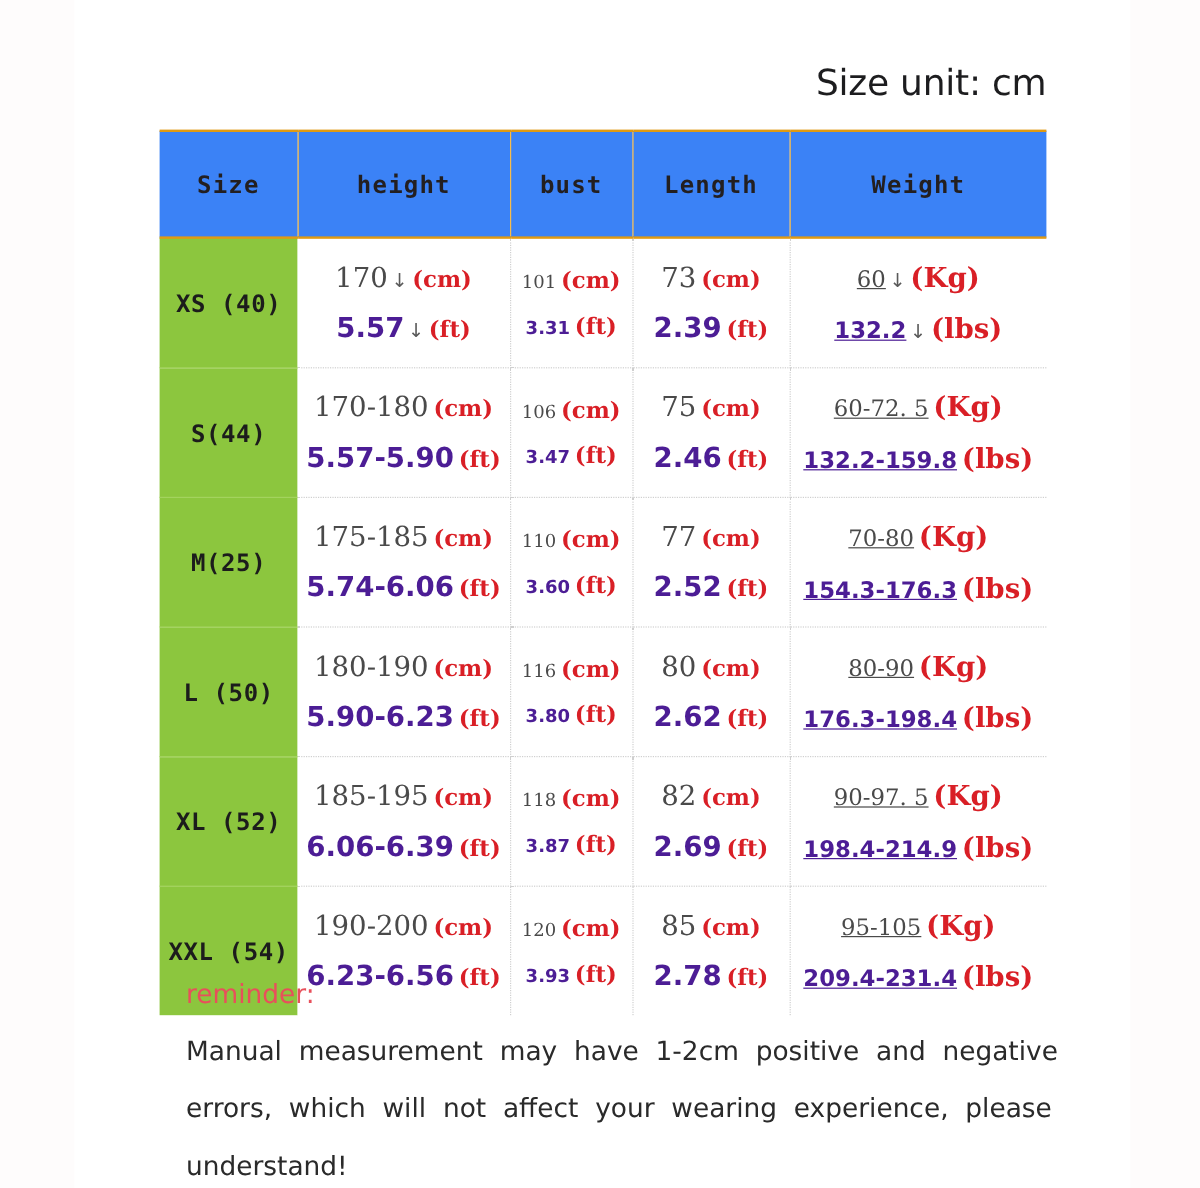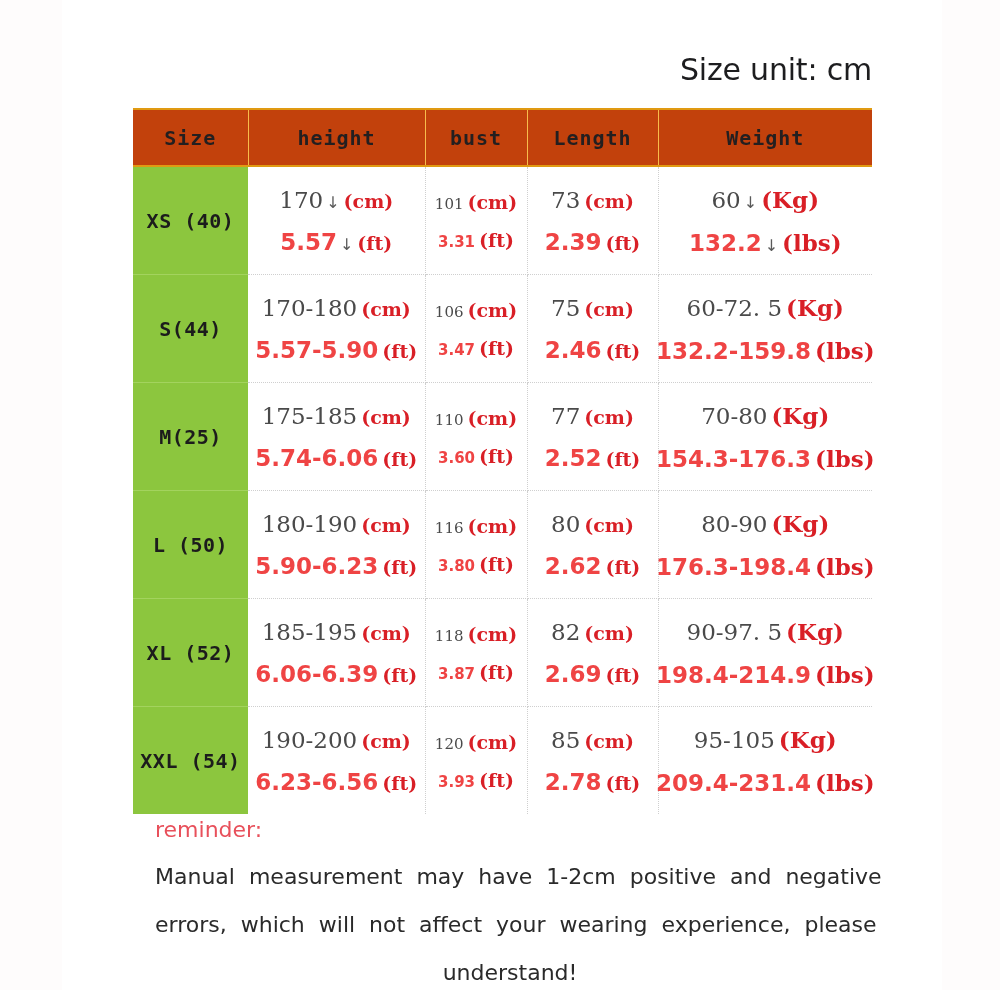--- a/index.html
+++ b/index.html
@@ -59,32 +59,32 @@
     table-layout: fixed;
   }
   .size-table col.c-size   { width: 115px; }
   .size-table col.c-height { width: 177px; }
   .size-table col.c-bust   { width: 102px; }
   .size-table col.c-length { width: 131px; }
   .size-table col.c-weight { width: 214px; }
 
   .size-table thead th {
     height: 55px;
-    background: #c2410c;
+    background: #3b82f6;
     color: #231f20;
     font-family: "DejaVu Sans Mono", monospace;
     font-size: 20px;
     font-weight: 700;
     letter-spacing: 1px;
     text-align: center;
     vertical-align: middle;
     border-right: 1px solid #f7bc4b;
     border-top: 2px solid #e09a12;
     border-bottom: 2px solid #e09a12;
-    padding: 0;
+    padding: 16px;
   }
   .size-table thead th:last-child { border-right: none; }
 
   .size-table tbody td {
     border-right: 1px dotted #cfcfcf;
     border-bottom: 1px dotted #cfcfcf;
     padding: 0;
     height: 107px;
     vertical-align: middle;
     text-align: center;
@@ -120,21 +120,21 @@
     display: inline-block;
     white-space: nowrap;
   }
   .meas .line .num {
     font-family: "DejaVu Serif", serif;
     color: #4a4a4a;
   }
   .meas .line.imperial .num {
     font-family: "DejaVu Sans", sans-serif;
     font-weight: 700;
-    color: #ef4444;
+    color: #4c1d95;
   }
   .meas .line .unit {
     font-family: "DejaVu Serif", serif;
     font-weight: 700;
     color: #d91f26;
     margin-left: 4px;
   }
   .meas .arrow {
     font-family: "DejaVu Sans", sans-serif;
     color: #5a5a5a;
@@ -142,21 +142,21 @@
     font-weight: 400;
   }
 
   
   td.col-height .meas .line .num   { font-size: 23px; }
   td.col-height .meas .line .unit  { font-size: 19px; }
   td.col-bust   .meas .line .num   { font-size: 15px; }
   td.col-bust   .meas .line .unit  { font-size: 19px; }
   td.col-length .meas .line .num   { font-size: 23px; }
   td.col-length .meas .line .unit  { font-size: 19px; }
-  td.col-weight .meas .line .num   { font-size: 23px; }
+  td.col-weight .meas .line .num   { font-size: 19px; text-decoration: underline; }
   td.col-weight .meas .line .unit  { font-size: 23px; }
 
   
   .reminder {
     position: absolute;
     left: 155px;
     top: 800px;
     width: 710px;
     font-family: "DejaVu Sans", sans-serif;
   }
@@ -166,21 +166,21 @@
     color: #e8505b;
     margin-bottom: 16px;
   }
   .reminder-body p {
     margin: 0 0 20px 0;
     font-size: 22px;
     line-height: 28px;
     color: #2a2a2a;
     white-space: pre;
   }
-  .reminder-body p:last-child { margin-bottom: 0; text-align: center; }
+  .reminder-body p:last-child { margin-bottom: 0; }
 </style>
 </head>
 <body>
 
 <div class="edge-band left"></div>
 <div class="edge-band right"></div>
 
 <div class="sheet">
 
   <div class="unit-title">Size unit: cm</div>

